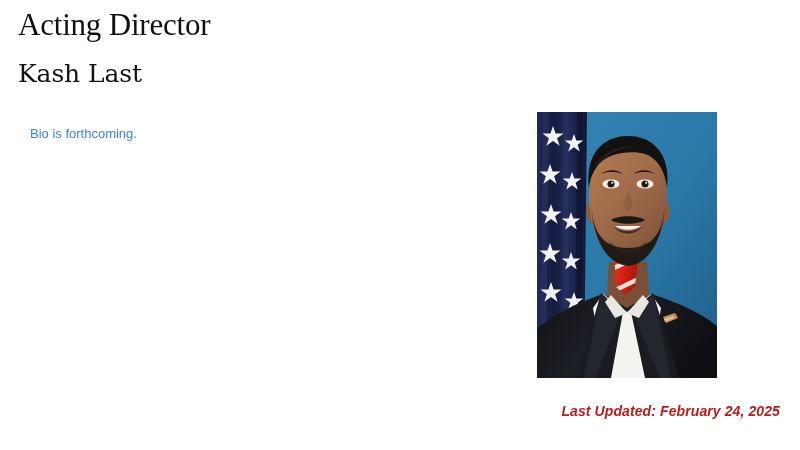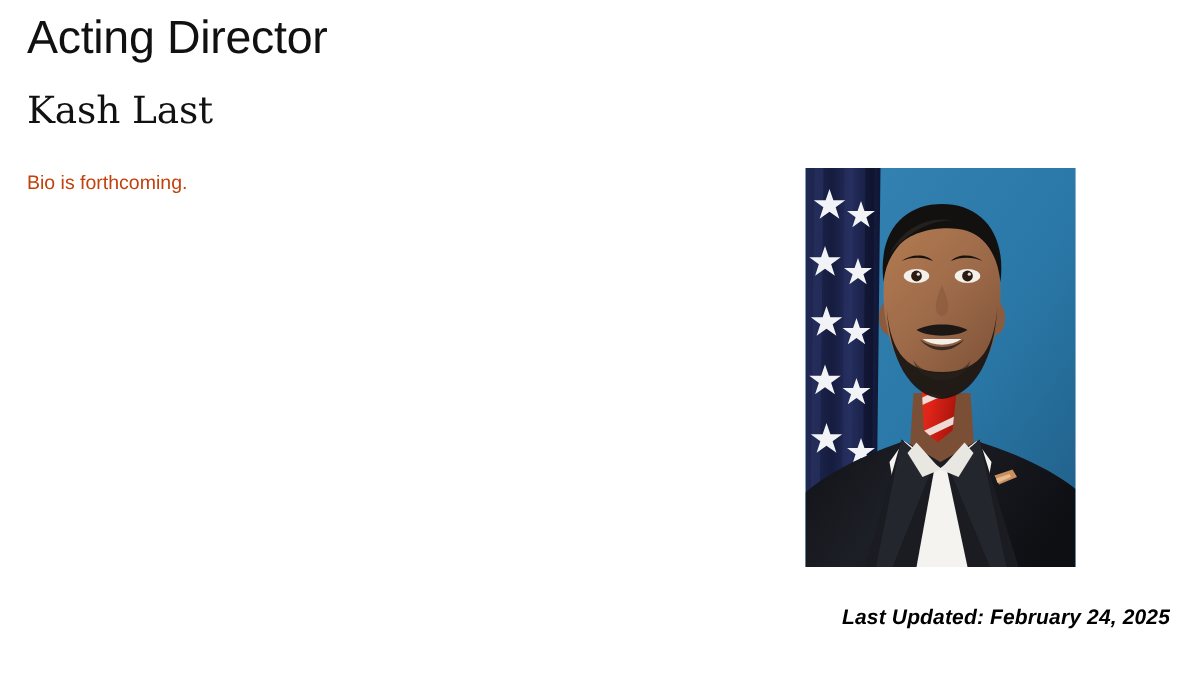--- a/index.html
+++ b/index.html
@@ -24,21 +24,21 @@
 
   
   .text-col {
     position: absolute;
     left: 18px;
     top: 0;
     width: 500px;
   }
 
   .role-title {
-    font-family: Liberation Sans, sans-serif;
+    font-family: Liberation Serif, serif;
     font-size: 31px;
     font-weight: 400;
     line-height: 1.15;
     letter-spacing: -0.2px;
     margin: 0;
     padding-top: 7px;
     color: #111111;
   }
 
   .person-name {
@@ -50,23 +50,23 @@
     margin: 0;
     padding-top: 17px;
     color: #111111;
   }
 
   .bio-text {
     font-family: "Liberation Sans", sans-serif;
     font-size: 13px;
     font-weight: 400;
     line-height: 1.4;
-    margin: 0;
+    margin: 12px;
     padding-top: 25px;
-    color: #c2410c;
+    color: #3b82f6;
   }
 
   
   .portrait {
     position: absolute;
     left: 537px;
     top: 112px;
     width: 180px;
     height: 266px;
     overflow: hidden;
@@ -76,21 +76,21 @@
 
   
   .last-updated {
     position: absolute;
     right: 20px;
     top: 403px;
     font-family: "Liberation Sans", sans-serif;
     font-size: 14px;
     font-style: italic;
     font-weight: 700;
-    color: #000000;
+    color: #b91c1c;
     letter-spacing: 0.1px;
     white-space: nowrap;
     text-align: right;
   }
 </style>
 </head>
 <body>
 
 <div class="page">
 

